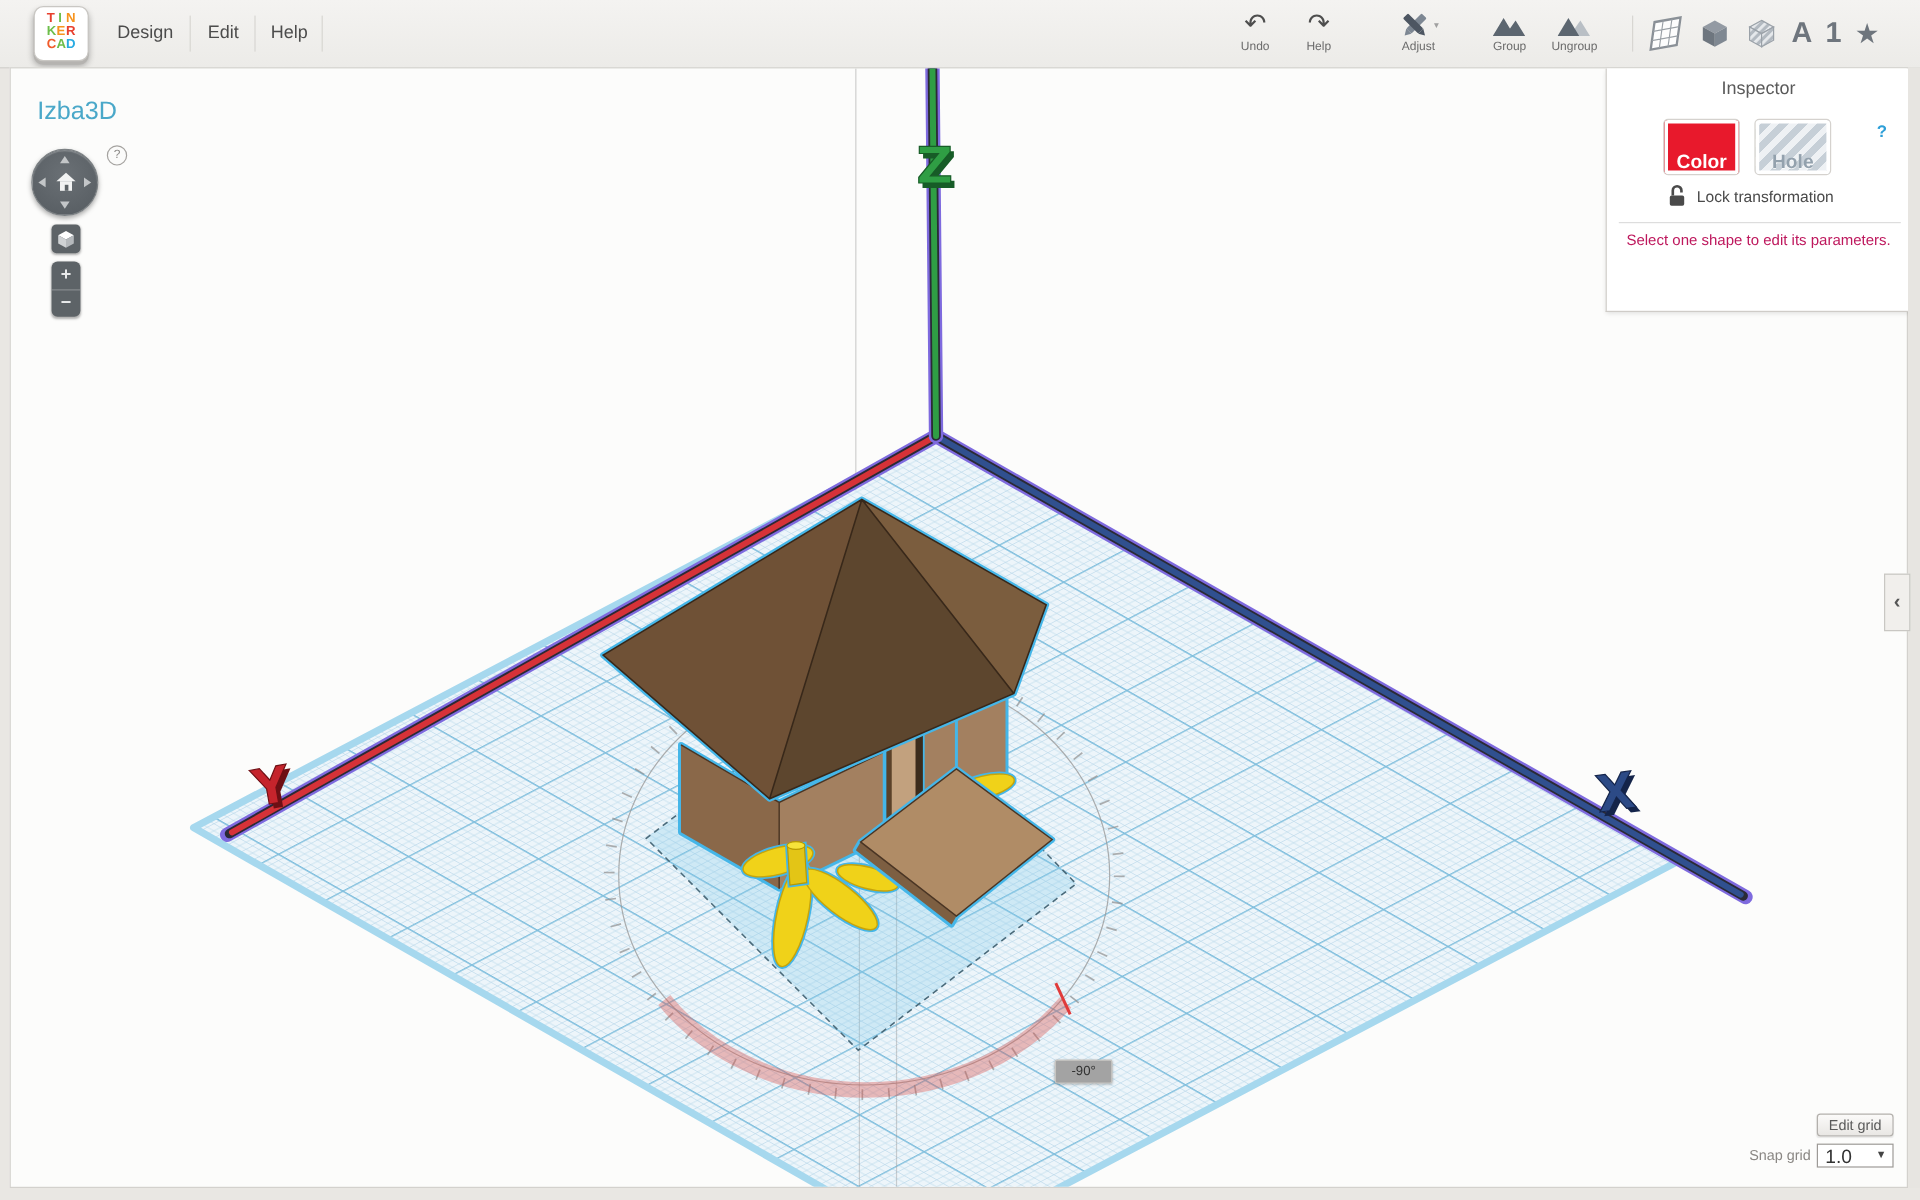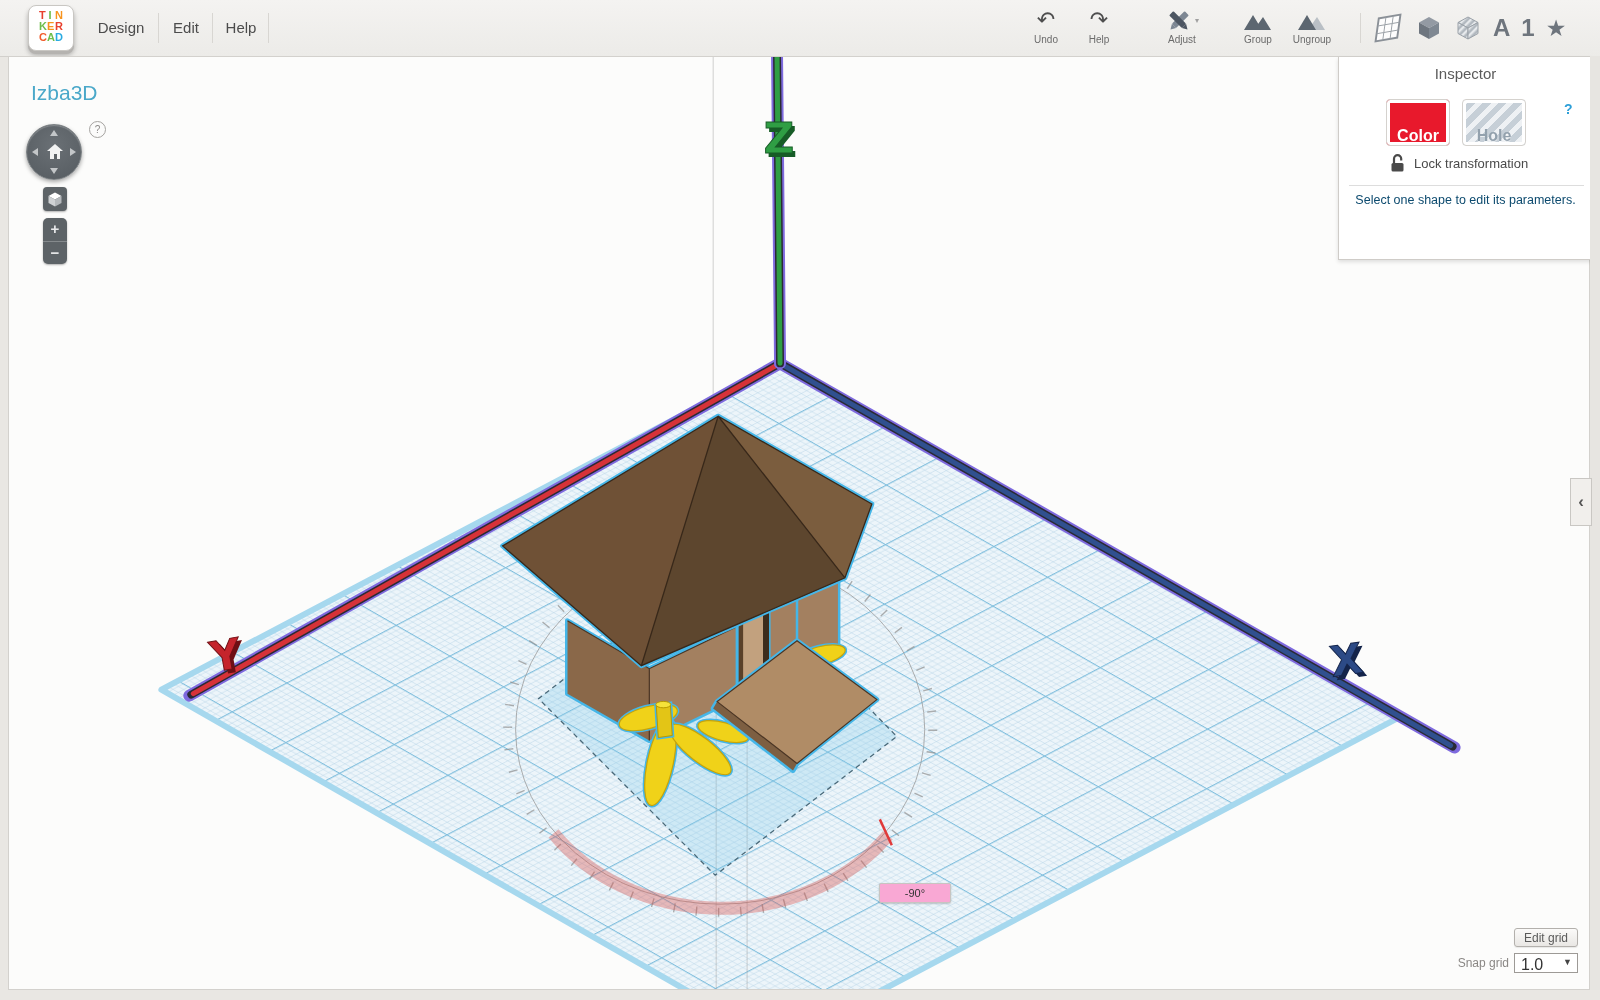--- a/index.html
+++ b/index.html
@@ -55,38 +55,38 @@
     border:1px solid #cfccc8;border-top:none;box-shadow:0 2px 4px rgba(0,0,0,.12);box-sizing:border-box;}
   .insp-title{position:absolute;left:0;top:8px;width:100%;text-align:center;font-size:15px;color:#5a5a5a;}
   .swatch{position:absolute;top:42px;width:64px;height:47px;border-radius:4px;border:1px solid #d5d2ce;
     box-shadow:inset 0 0 0 3px #fff;display:flex;align-items:flex-end;justify-content:center;font-size:16px;font-weight:bold;box-sizing:border-box;padding-bottom:0;}
   .swatch-color{left:47px;background:#e8192c;color:#fff;}
   .swatch-hole{left:123px;background:repeating-linear-gradient(135deg,#eef1f4 0 5px,#c6cfd7 5px 11px);color:#93a1ad;text-shadow:0 1px 0 rgba(255,255,255,.7);}
   .insp-help{position:absolute;left:225px;top:44px;color:#2d9fd8;font-size:14px;font-weight:bold;}
   .lock-row{position:absolute;left:50px;top:96px;height:22px;}
   .lock-label{position:absolute;left:25px;top:3px;font-size:13px;color:#4a4a4a;white-space:nowrap;}
   .insp-divider{position:absolute;left:10px;top:128px;width:235px;height:1px;background:#ddd;}
-  .insp-hint{position:absolute;left:0;top:136px;width:100%;text-align:center;font-size:12.5px;color:#0c4a6e;}
+  .insp-hint{position:absolute;left:0;top:136px;width:100%;text-align:center;font-size:12.5px;color:#be185d;}
 
   
   .edit-grid-btn{position:absolute;left:1505px;top:871px;width:64px;height:19px;border-radius:3px;
     border:1px solid #b3b0ac;background:linear-gradient(#fbfaf9,#e9e7e4);color:#5a5a5a;font-size:12px;
     text-align:center;line-height:18px;box-shadow:0 1px 1px rgba(0,0,0,.08);box-sizing:border-box;}
   .snap-label{position:absolute;left:1430px;top:899px;width:70px;text-align:right;font-size:12px;color:#8a8784;}
   .snap-select{position:absolute;left:1505px;top:896px;width:64px;height:20px;border:1px solid #9d9a96;background:#fff;box-sizing:border-box;}
   .snap-select .sval{position:absolute;left:6px;top:2px;font-size:16px;color:#333;}
   .snap-select .scaret{position:absolute;right:5px;top:3px;font-size:9px;color:#444;}
 
   
   .side-strip{position:absolute;left:1590px;top:56px;width:10px;height:934px;background:#e7e5e1;}
   .panel-tab{position:absolute;left:1570px;top:478px;width:22px;height:48px;background:#f1efec;
     border:1px solid #c9c7c3;color:#555;font-size:17px;font-weight:bold;text-align:center;line-height:46px;box-sizing:border-box;}
 
-  .rot-label{position:absolute;left:870px;top:826px;min-width:30px;height:18px;background:#f9a8d4;border:1px solid #c7c5c1;
-    box-shadow:0 1px 2px rgba(0,0,0,.2);font-size:11px;color:#333;text-align:center;line-height:18px;padding:0 20px;border-radius:2px;}
+  .rot-label{position:absolute;left:870px;top:826px;min-width:30px;height:18px;background:#a3a3a3;border:1px solid #c7c5c1;
+    box-shadow:0 1px 2px rgba(0,0,0,.2);font-size:11px;color:#333;text-align:center;line-height:18px;padding:0 8px;border-radius:2px;}
 </style>
 </head>
 <body>
 
 <div class="stage">
 
   <div class="toolbar">
     <div class="logo">
       <span class="lrow lr1"><span>T</span><span>I</span><span>N</span></span>
       <span class="lrow lr2"><span>K</span><span>E</span><span>R</span></span>

